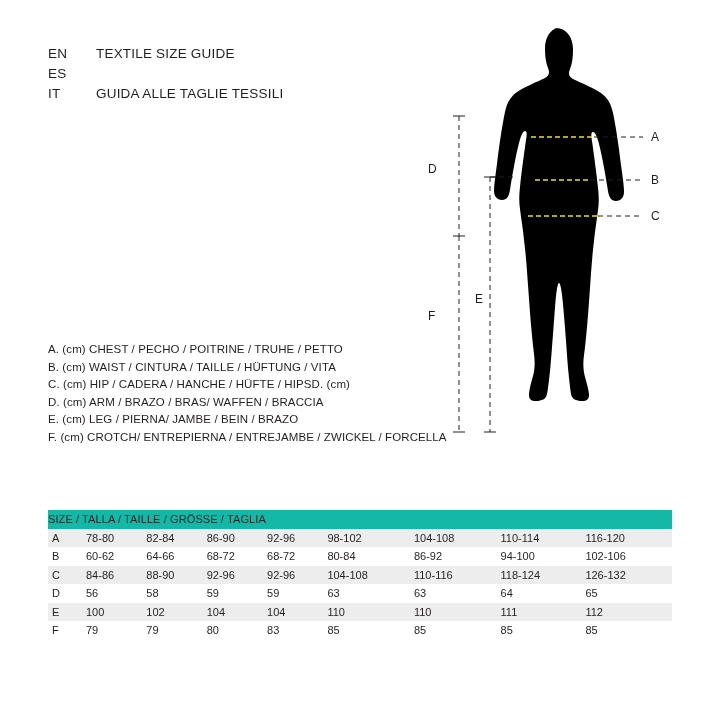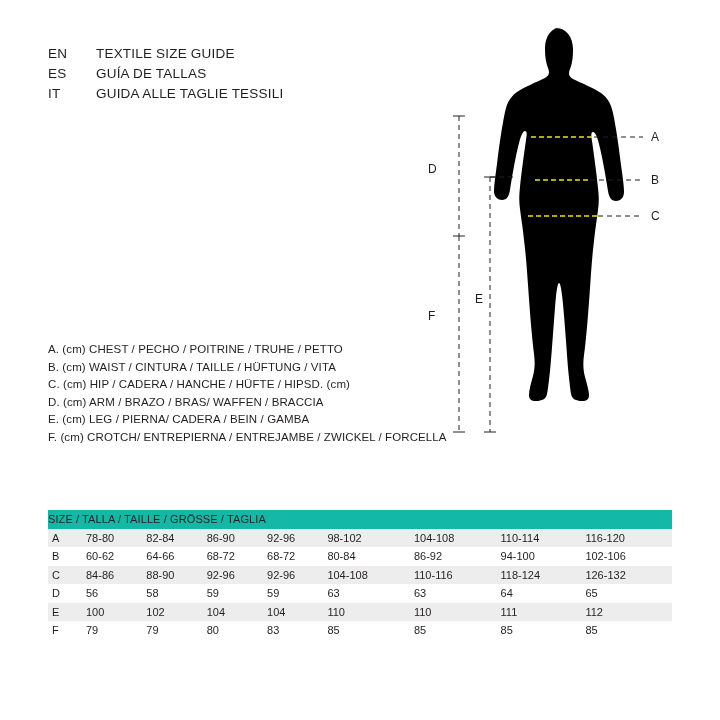--- a/index.html
+++ b/index.html
@@ -115,21 +115,20 @@
 
 <div class="page">
 
   <div class="titles">
     <div class="title-row">
       <div class="title-lang">EN</div>
       <div class="title-text">TEXTILE SIZE GUIDE</div>
     </div>
     <div class="title-row">
       <div class="title-lang">ES</div>
-      <div class="title-text">GUÍA DE TALLAS</div>
     </div>
     <div class="title-row">
       <div class="title-lang">IT</div>
       <div class="title-text">GUIDA ALLE TAGLIE TESSILI</div>
     </div>
   </div>
 
   <div class="figure">
     <svg class="fig-svg" width="270" height="460" viewBox="0 0 270 460" xmlns="http://www.w3.org/2000/svg">
 
@@ -236,21 +235,21 @@
         <line x1="70" y1="157" x2="95" y2="157" stroke="#231f20" stroke-width="1" stroke-dasharray="5,4"></line>
       </g>
     </svg>
   </div>
 
   <div class="legend">
     <div class="legend-line">A. (cm) CHEST / PECHO / POITRINE / TRUHE / PETTO</div>
     <div class="legend-line">B. (cm) WAIST / CINTURA / TAILLE / HÜFTUNG / VITA</div>
     <div class="legend-line">C. (cm) HIP / CADERA / HANCHE / HÜFTE / HIPSD. (cm)</div>
     <div class="legend-line">D. (cm) ARM / BRAZO / BRAS/ WAFFEN / BRACCIA</div>
-    <div class="legend-line">E. (cm) LEG / PIERNA/ CADERA / BEIN / GAMBA</div>
+    <div class="legend-line">E. (cm) LEG / PIERNA/ JAMBE / BEIN / BRAZO</div>
     <div class="legend-line">F. (cm) CROTCH/ ENTREPIERNA / ENTREJAMBE / ZWICKEL / FORCELLA</div>
   </div>
 
   <div class="table-wrap">
     <table class="size-table">
       <tbody>
         <tr class="hdr-row">
           <td colspan="9">SIZE / TALLA / TAILLE / GRÖSSE / TAGLIA</td>
         </tr>
 

